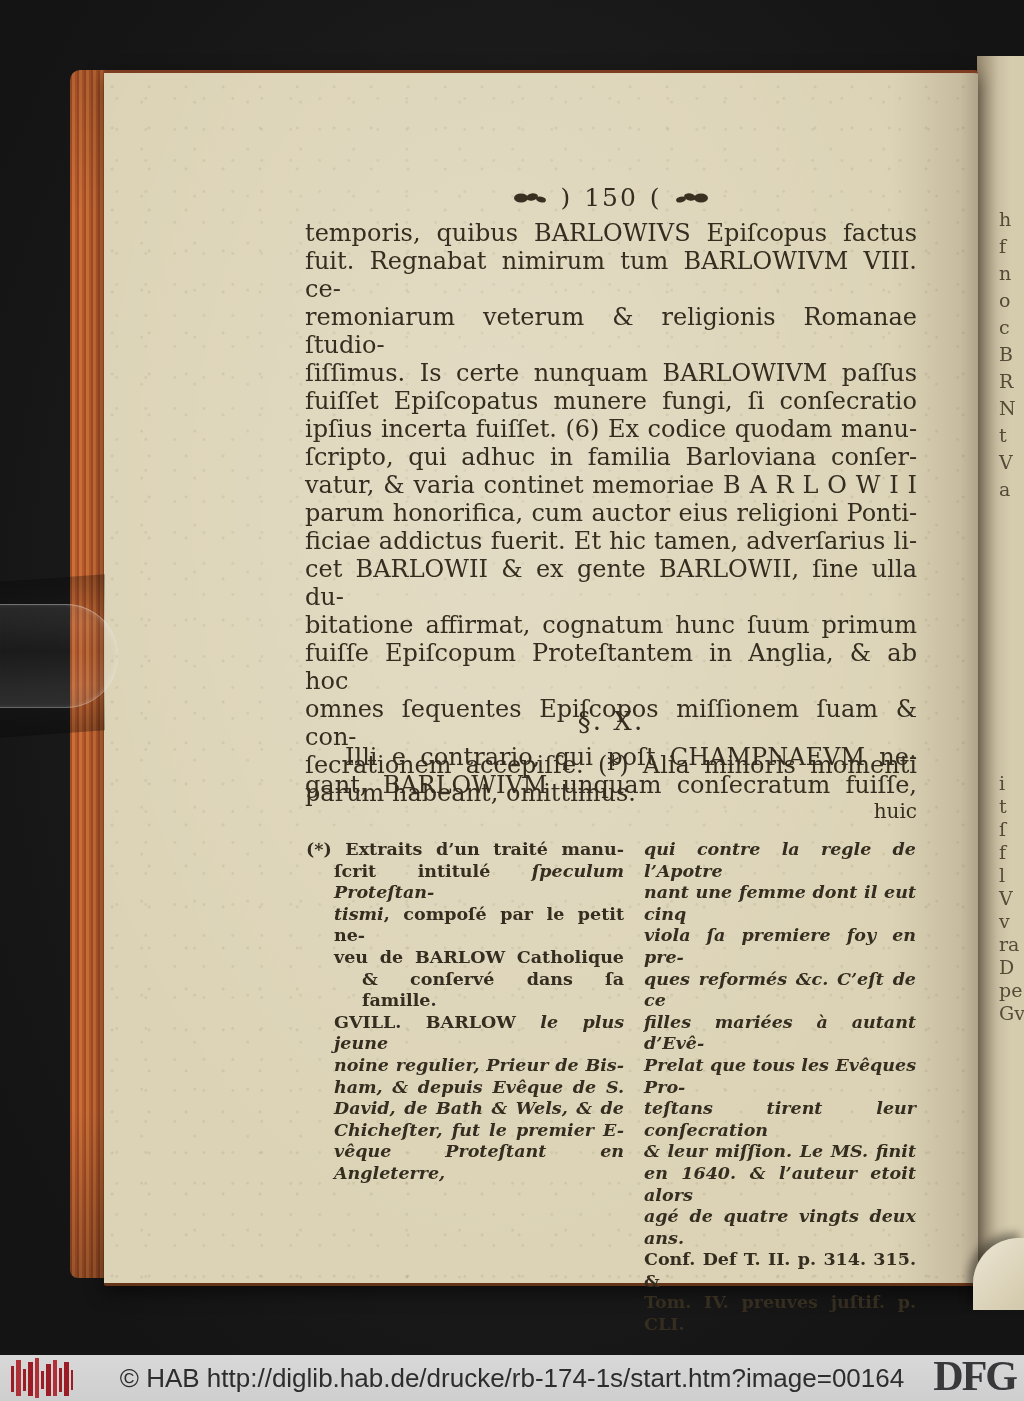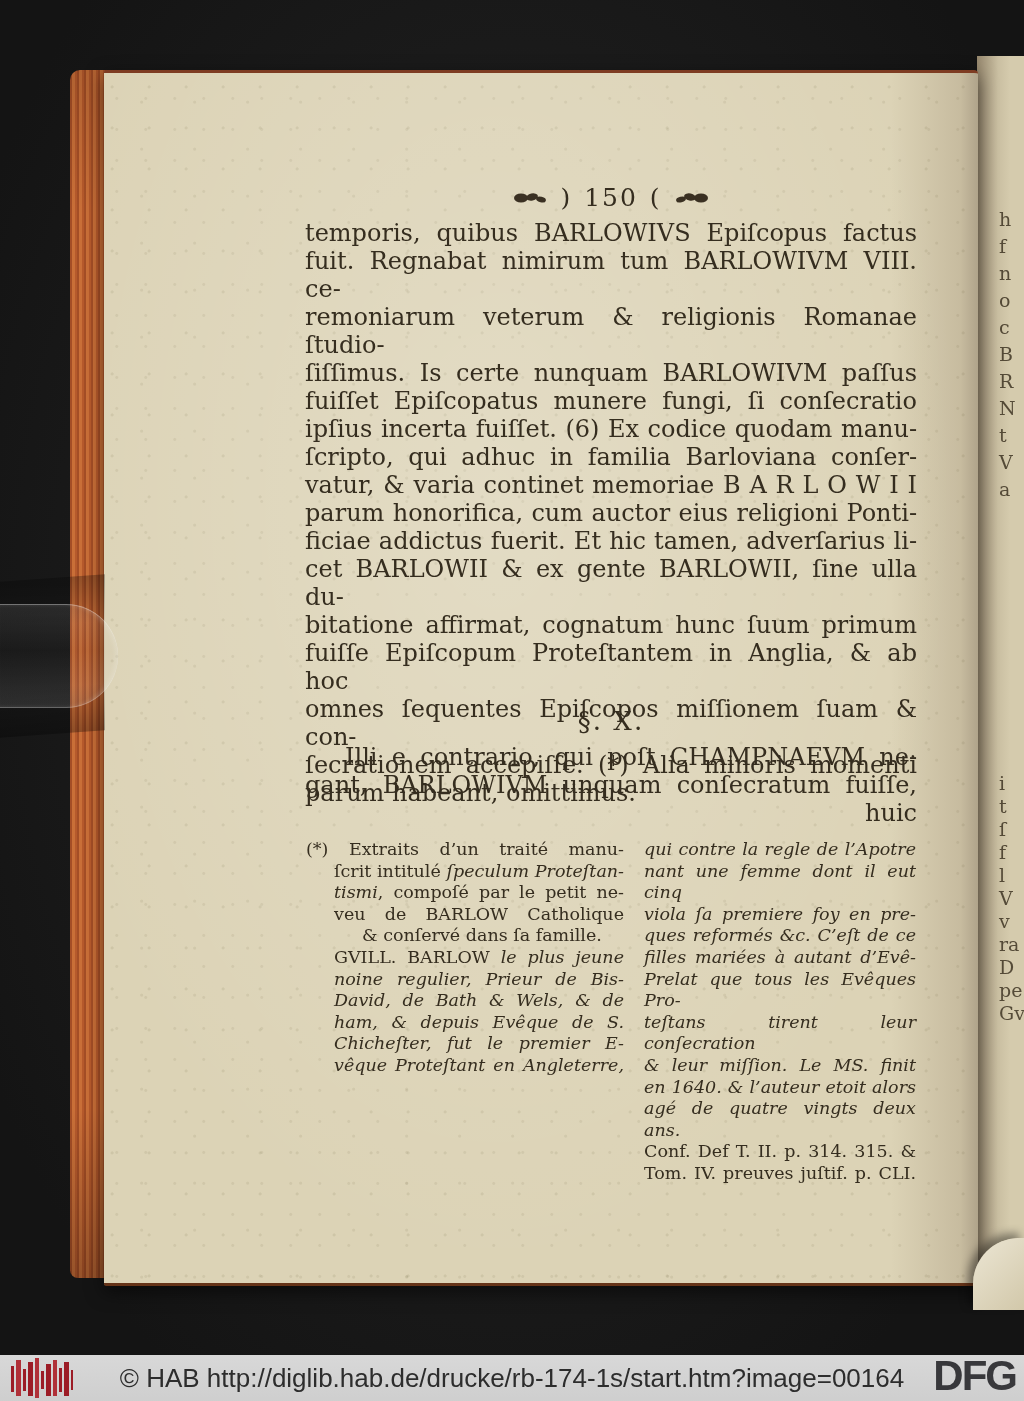--- a/index.html
+++ b/index.html
@@ -53,38 +53,38 @@
     align-items:center;justify-content:center;gap:12px;font-size:25px;letter-spacing:2px;}
   .ornament svg{display:block;}
   .para1{position:absolute;left:201px;top:146px;width:612px;}
   .para1 .line,.para2 .line{font-size:24px;line-height:28px;white-space:normal;
     text-align:justify;text-align-last:justify;}
   .para1 .line:last-child{text-align-last:left;}
   .section-head{position:absolute;left:201px;top:633px;width:612px;text-align:center;
     font-size:26px;letter-spacing:2px;}
   .para2{position:absolute;left:201px;top:670px;width:612px;}
   .para2 .line:first-child{text-indent:40px;}
-  .catchword{position:absolute;left:201px;top:726px;width:612px;text-align:right;font-size:24px;}
+  .catchword{position:absolute;left:201px;top:726px;width:612px;text-align:right;font-size:20px;}
   .fn{position:absolute;top:766px;font-size:17.5px;}
-  .fn .line{line-height:21.6px;text-align:justify;text-align-last:justify;}
+  .fn .line{line-height:21.6px;text-align:justify;text-align-last:justify;font-weight:bold;}
   .fn .it{font-style:italic;}
   .fn-left{left:202px;width:318px;}
   .fn-left .blk{padding-left:28px;}
   .fn-left .blk1 .line:first-child{text-indent:-28px;}
   .fn-left .blk1 .line:last-child{text-align-last:left;margin-left:28px;}
   .fn-right{left:540px;width:272px;}
   
   .footer{position:absolute;left:0;top:1355px;width:1024px;height:58px;z-index:10;
     background:linear-gradient(#d8d8d8,#cccccc);
     font-family:"Liberation Sans", sans-serif;}
   .footer .caption{position:absolute;left:0;right:0;top:0;height:46px;line-height:46px;
     text-align:center;font-size:26px;color:#2d2d2d;}
   .hab-logo{position:absolute;left:10px;top:3px;}
   .dfg{position:absolute;right:8px;top:-2px;font-size:42px;font-weight:bold;
-    letter-spacing:-2px;color:#38383b;line-height:46px;}
+    letter-spacing:-2px;color:#38383b;line-height:46px;font-family:Liberation Serif, serif;}
 </style>
 </head>
 <body>
 
 <div class="stage">
 
   <div class="fore-edge"></div>
 
   <div class="next-page">
     <div class="edge-letters letters-upper" style="top:150px;">
@@ -170,22 +170,22 @@
       <div class="blk blk1">
           <div class="line"><span>(*) Extraits d’un traité manu-</span></div>
           <div class="line"><span>ſcrit intitulé </span><span class="it">ſpeculum Proteſtan-</span></div>
           <div class="line"><span class="it">tismi</span><span>, compoſé par le petit ne-</span></div>
           <div class="line"><span>veu de BARLOW Catholique</span></div>
           <div class="line"><span>&amp; conſervé dans ſa famille.</span></div>
         </div>
       <div class="blk blk2">
           <div class="line"><span>GVILL. BARLOW </span><span class="it">le plus jeune</span></div>
           <div class="line"><span class="it">noine regulier, Prieur de Bis-</span></div>
+          <div class="line"><span class="it">ham, &amp; depuis Evêque de S.</span></div>
           <div class="line"><span class="it">David, de Bath &amp; Wels, &amp; de</span></div>
-          <div class="line"><span class="it">ham, &amp; depuis Evêque de S.</span></div>
           <div class="line"><span class="it">Chicheſter, fut le premier E-</span></div>
           <div class="line"><span class="it">vêque Proteſtant en Angleterre,</span></div>
         </div>
     </div>
 
     <div class="fn fn-right">
         <div class="line"><span class="it">qui contre la regle de l’Apotre</span></div>
         <div class="line"><span class="it">nant une femme dont il eut cinq</span></div>
         <div class="line"><span class="it">viola ſa premiere foy en pre-</span></div>
         <div class="line"><span class="it">ques reformés &amp;c.  C’eſt de ce</span></div>

